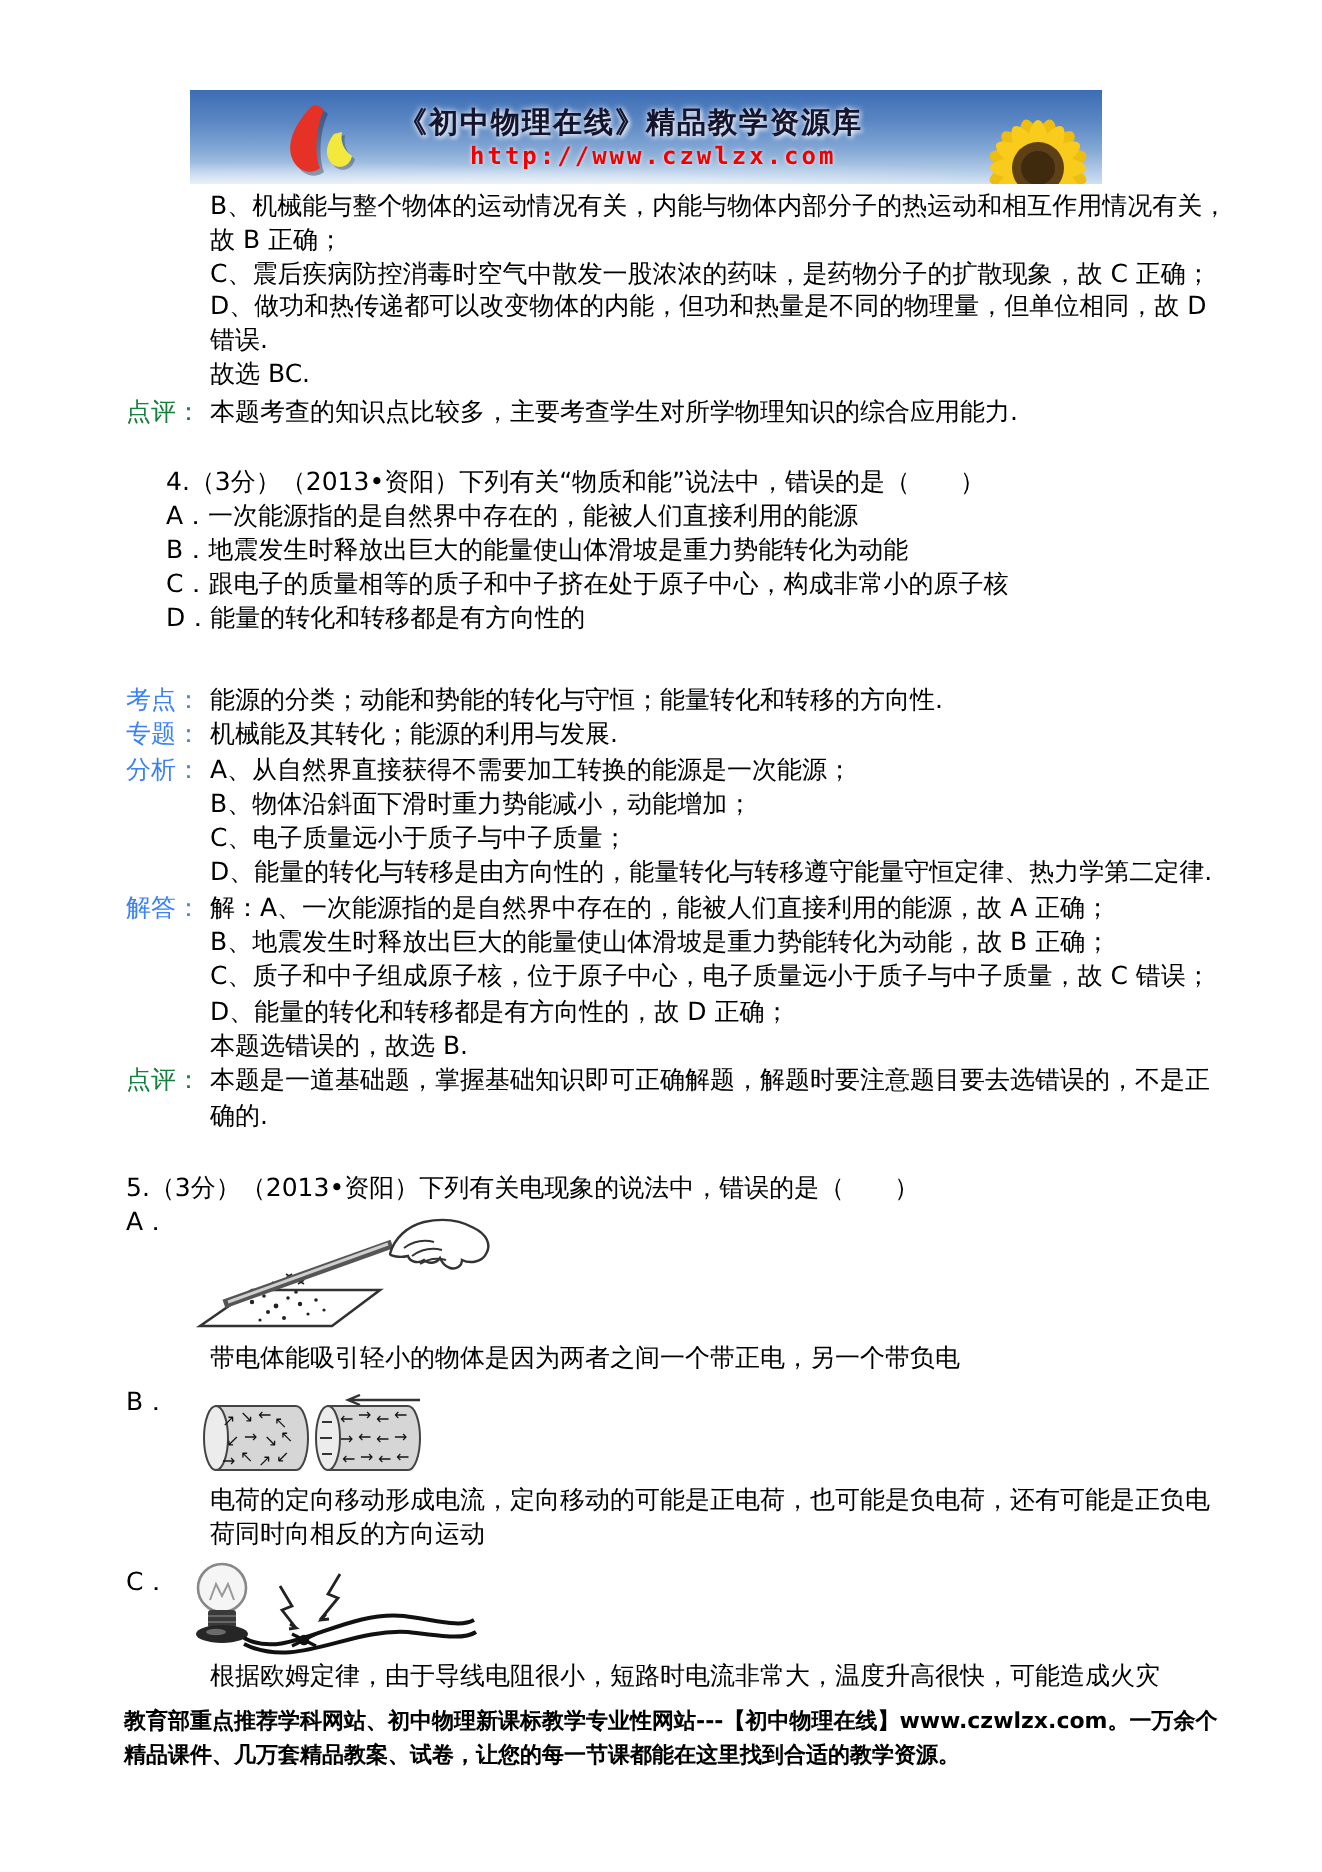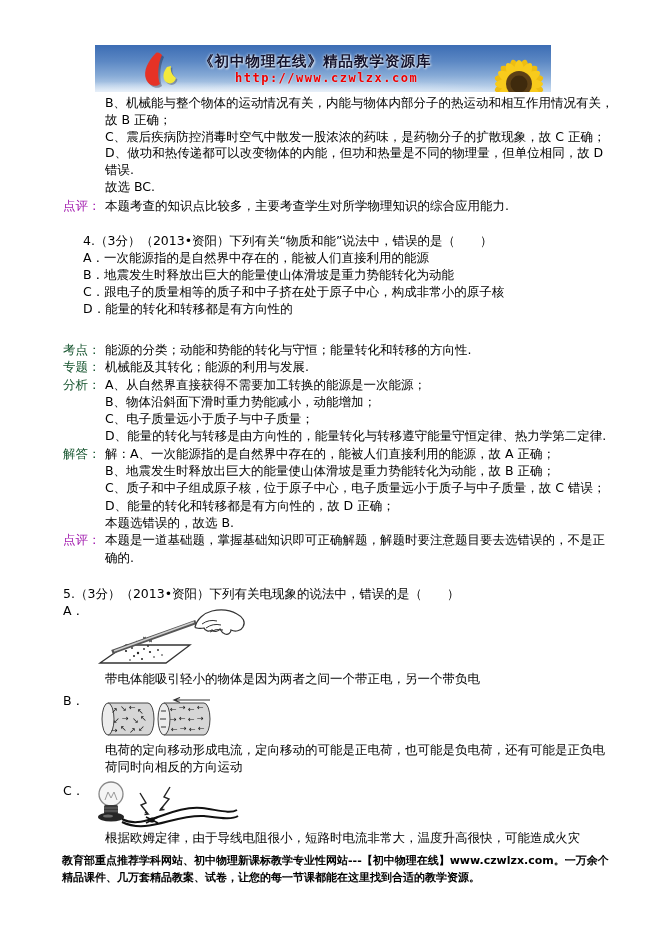--- a/index.html
+++ b/index.html
@@ -32,22 +32,22 @@
     font-family:"DejaVu Sans Mono", monospace;
     font-weight:bold; font-size:12px; letter-spacing:1.5px; color:#ee0000;
     text-shadow:0 0 2px rgba(255,255,255,.9);
   }
   .sunflower-svg { position:absolute; right:-8px; bottom:-20px; }
 
   
   .abs { position:absolute; }
   .tail-block { left:105px; top:95px; width:512px; line-height:16.8px; }
   .kv-row { display:flex; align-items:flex-start; }
-  .kv-label { width:42px; flex:none; color:#14532d; font-weight:normal; }
-  .kv-label.red { color:#a21caf; }
+  .kv-label { width:42px; flex:none; color:#3b82f6; font-weight:normal; }
+  .kv-label.red { color:#15803d; }
   .kv-value { width:510px; }
 
   .q3-dianping { left:63px; top:198px; width:552px; line-height:16.8px; }
 
   .q4-block { left:63px; top:233px; width:545px; line-height:16.9px;margin-left:20px; }
 
   .kv-table { left:63px; top:341px; width:552px; line-height:17.3px; }
 
   .q5-stem { left:63px; top:586px; width:545px; line-height:16.9px; }
   .opt-label { width:30px; line-height:16.9px; }

